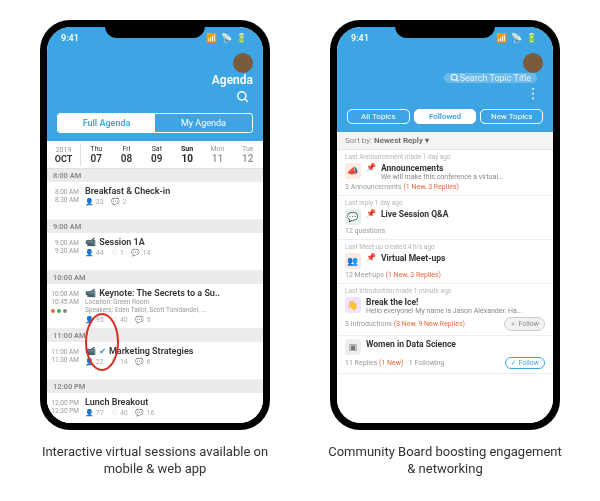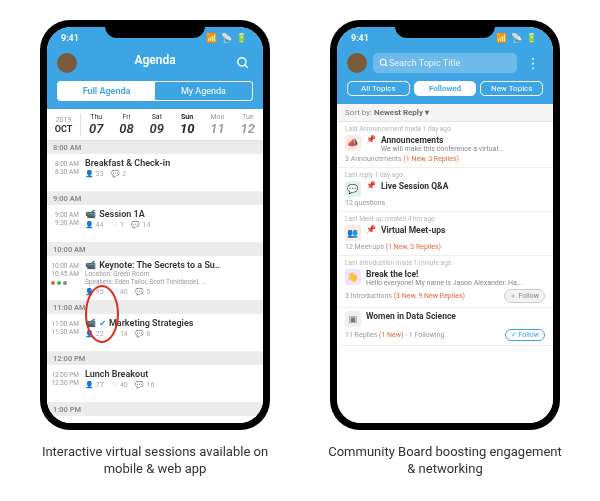--- a/index.html
+++ b/index.html
@@ -64,24 +64,25 @@
     font-weight: 600;
   }
   .status-icons { letter-spacing: 1px; }
   .header {
     background: #3da5e4;
     padding: 4px 10px 8px;
     color: #fff;
   }
   .header-top {
     display: flex;
-    align-items: flex-start;
+    align-items: flex-end;
     justify-content: space-between;
     margin-bottom: 6px;
     min-height: 22px;
+    flex-direction: column;
   }
   .header-title {
     flex: 1;
     text-align: center;
     font-weight: 600;
     font-size: 12px;
   }
   .avatar {
     width: 20px;
     height: 20px;
@@ -158,21 +159,21 @@
   .date-month .year { color: #999; font-size: 7px; }
   .date-month .mon { font-weight: 700; color: #333; font-size: 9px; }
   .date-days { flex: 1; display: flex; }
   .date-day {
     flex: 1;
     text-align: center;
     color: #999;
     padding: 2px 0;
   }
   .date-day .dow { font-size: 7px; }
-  .date-day .num { font-size: 13px; font-weight: 600; font-style: italic; }
+  .date-day .num { font-size: 10px; font-weight: 600; }
   .date-day.current .dow, .date-day.current .num { color: #222; font-weight: 700; }
   .date-day.active { color: #333; }
   .agenda-body {
     flex: 1;
     overflow: hidden;
     background: #f5f5f5;
     position: relative;
   }
   .time-header {
     background: #eceaea;

